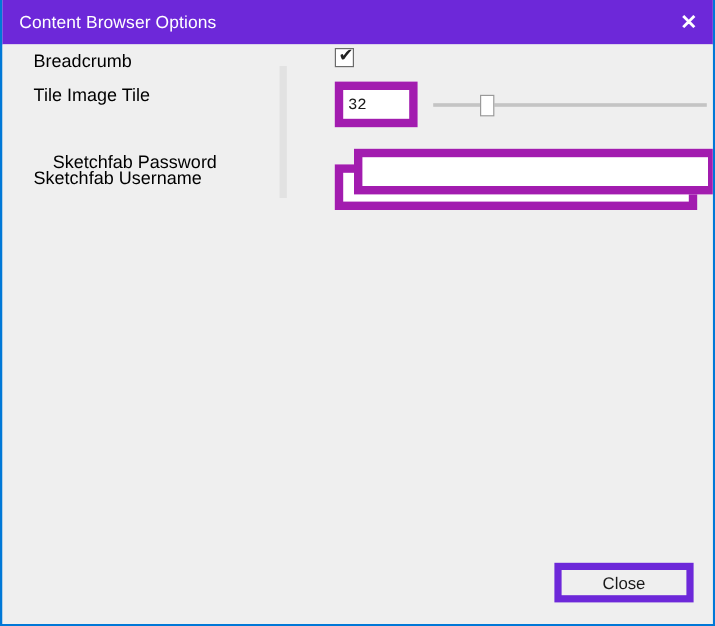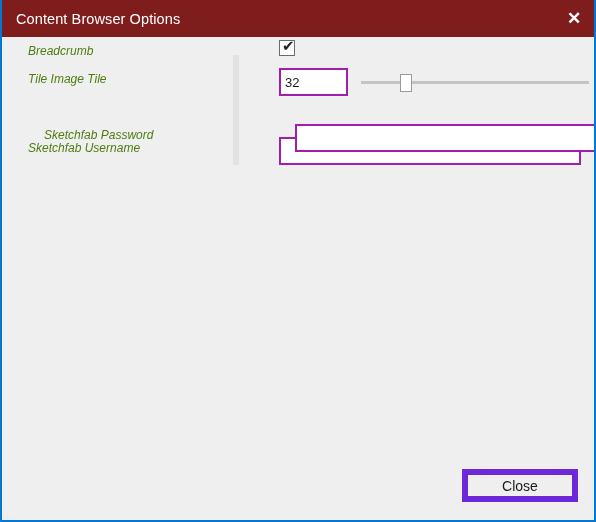--- a/index.html
+++ b/index.html
@@ -24,21 +24,21 @@
     overflow: hidden;
   }
 
   
   .titlebar {
     position: absolute;
     left: -2px;
     top: 0;
     width: 596px;
     height: 37px;
-    background: #7f1d1d;
+    background: #6d28d9;
     display: flex;
     align-items: center;
     justify-content: space-between;
     box-sizing: border-box;
   }
   .titlebar-title {
     color: #ffffff;
     font-size: 14.5px;
     font-family: "Liberation Sans", sans-serif;
     padding-left: 16px;
@@ -81,26 +81,25 @@
   .row {
     position: relative;
     height: 28px;
     display: flex;
     align-items: center;
   }
 
   .row-label {
     position: absolute;
     left: 26px;
-    font-size: 12px;
-    color: #4d7c0f;
+    font-size: 15px;
+    color: #000000;
     font-family: "Liberation Sans", sans-serif;
     white-space: nowrap;
     user-select: none;
-    font-style: italic;
   }
 
   .row-field {
     position: absolute;
     left: 277px;
     right: 16px;
     display: flex;
     align-items: center;
   }
 
@@ -135,23 +134,23 @@
     color: #222222;
     font-size: 15px;
     line-height: 16px;
     font-family: "DejaVu Sans", sans-serif;
   }
 
   
   .textinput {
     box-sizing: border-box;
     height: 21px;
-    border: 2px solid #a21caf;
-    background: #ffffff;
-    font-family: Liberation Sans, sans-serif;
+    border: 7px solid #a21caf;
+    background: #ffffff;
+    font-family: Liberation Mono, monospace;
     font-size: 13px;
     color: #1a1a1a;
     padding: 12px 4px;
     outline: none;
   }
   .textinput.num {
     width: 69px;
     flex: 0 0 auto;
   }
   .textinput.wide {

